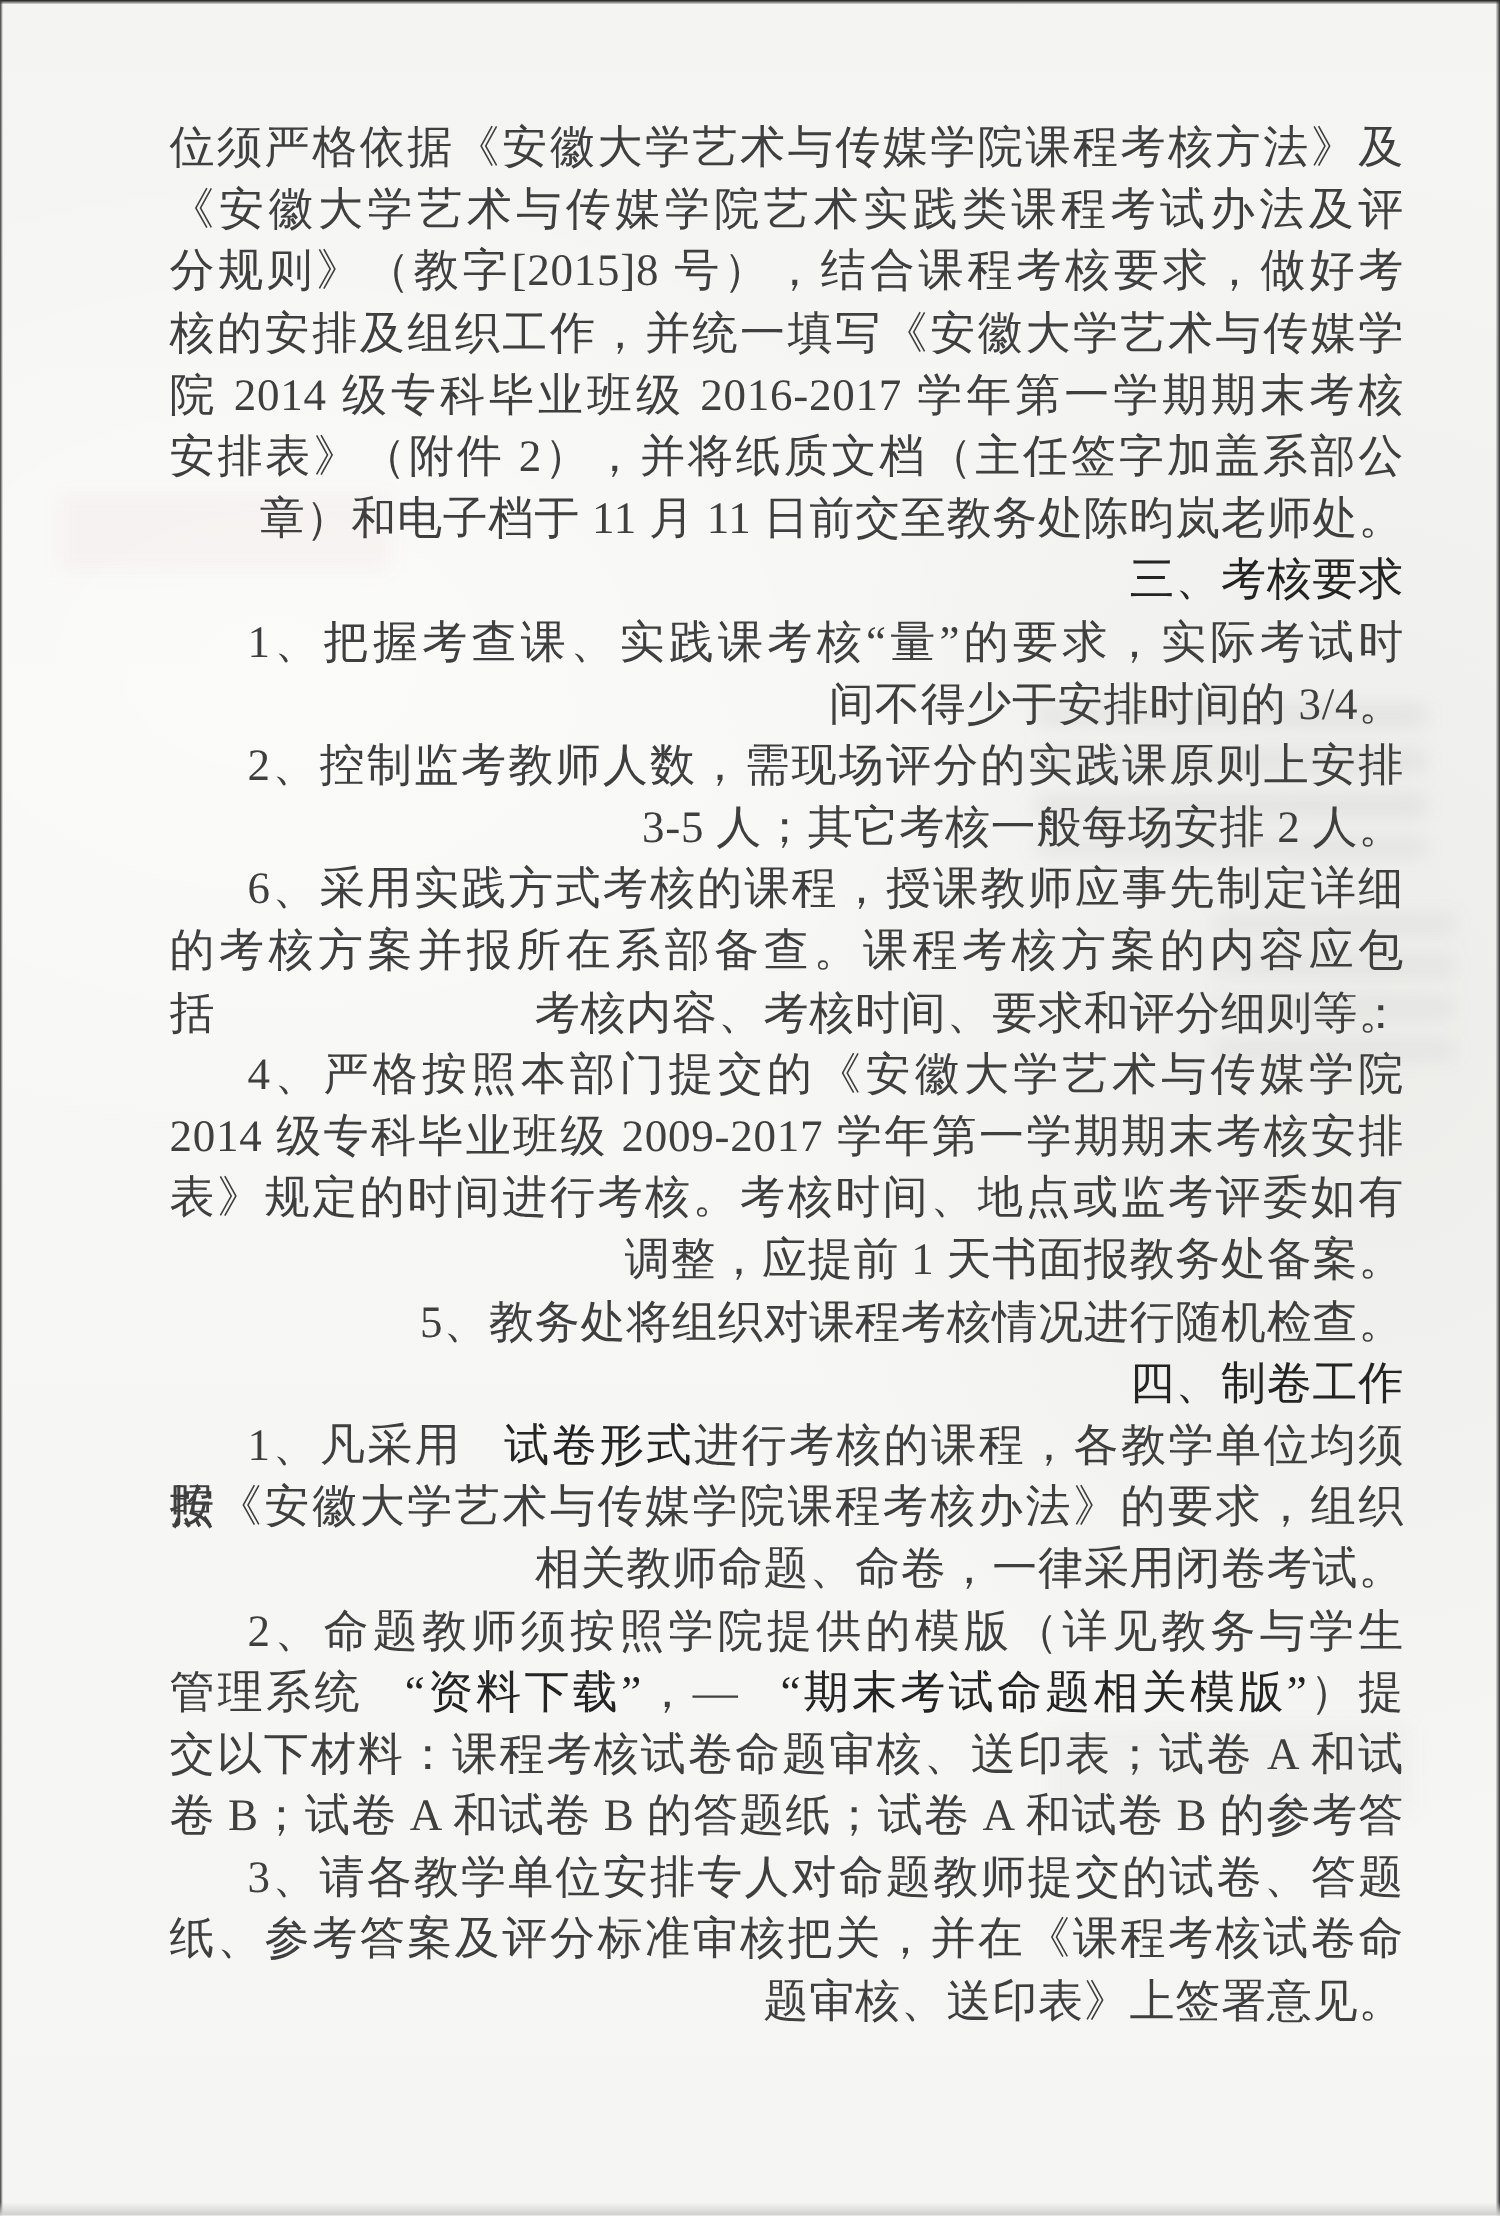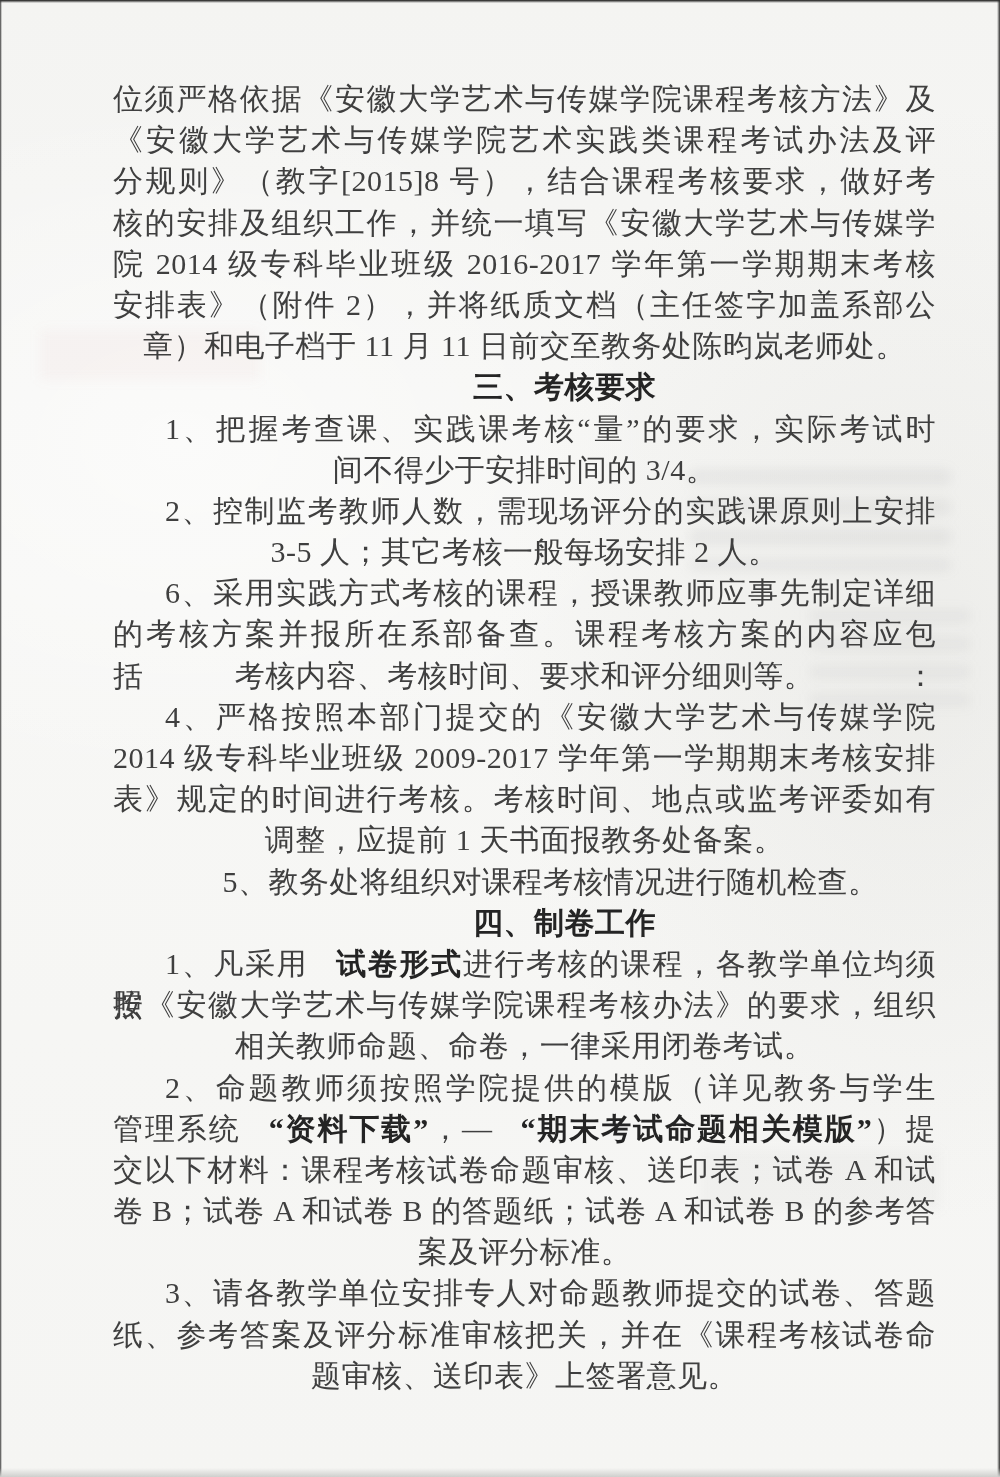--- a/index.html
+++ b/index.html
@@ -37,31 +37,31 @@
     position: absolute;
     left: 113px; right: 64px; top: 78px;
     color: var(--ink, #3f3f3f);
   }
   .line {
     font-size: 30px;
     line-height: 41.2px;
     height: 41.2px;
     letter-spacing: 0.5px;
     white-space: pre;
-    text-align: center;
+    text-align: right;
   }
   .line.justify {
     white-space: normal;
     text-align: justify;
     text-align-last: justify;
     text-justify: inter-character;
   }
   .line.indent { text-indent: 52px; }
   .seg { font-weight: normal; }
-  .seg.bold { font-weight: bold; color: var(--ink-bold, #242424); margin-left: 28px; }
+  .seg.bold { font-weight: normal; color: var(--ink-bold, #242424); margin-left: 28px; }
 </style>
 </head>
 <body>
 
 <div class="page">
   <div class="edge-top"></div>
   <div class="edge-left"></div>
   <div class="edge-right"></div>
   <div class="edge-bottom"></div>
 
@@ -92,18 +92,17 @@
       <div class="line"><span class="seg">调整，应提前 1 天书面报教务处备案。</span></div>
       <div class="line indent"><span class="seg">5、教务处将组织对课程考核情况进行随机检查。</span></div>
       <div class="line indent"><span class="seg bold">四、制卷工作</span></div>
       <div class="line indent justify"><span class="seg">1、凡采用</span><span class="seg bold">试卷形式</span><span class="seg">进行考核的课程，各教学单位均须按</span></div>
       <div class="line justify"><span class="seg">照《安徽大学艺术与传媒学院课程考核办法》的要求，组织</span></div>
       <div class="line"><span class="seg">相关教师命题、命卷，一律采用闭卷考试。</span></div>
       <div class="line indent justify"><span class="seg">2、命题教师须按照学院提供的模版（详见教务与学生</span></div>
       <div class="line justify"><span class="seg">管理系统</span><span class="seg bold">“资料下载”</span><span class="seg">，—</span><span class="seg bold">“期末考试命题相关模版”</span><span class="seg">）提</span></div>
       <div class="line justify"><span class="seg">交以下材料：课程考核试卷命题审核、送印表；试卷 A 和试</span></div>
       <div class="line justify"><span class="seg">卷 B；试卷 A 和试卷 B 的答题纸；试卷 A 和试卷 B 的参考答</span></div>
-      <div class="line"><span class="seg">案及评分标准。</span></div>
       <div class="line indent justify"><span class="seg">3、请各教学单位安排专人对命题教师提交的试卷、答题</span></div>
       <div class="line justify"><span class="seg">纸、参考答案及评分标准审核把关，并在《课程考核试卷命</span></div>
       <div class="line"><span class="seg">题审核、送印表》上签署意见。</span></div>
     </div>
 </div>
 
 </body></html>

